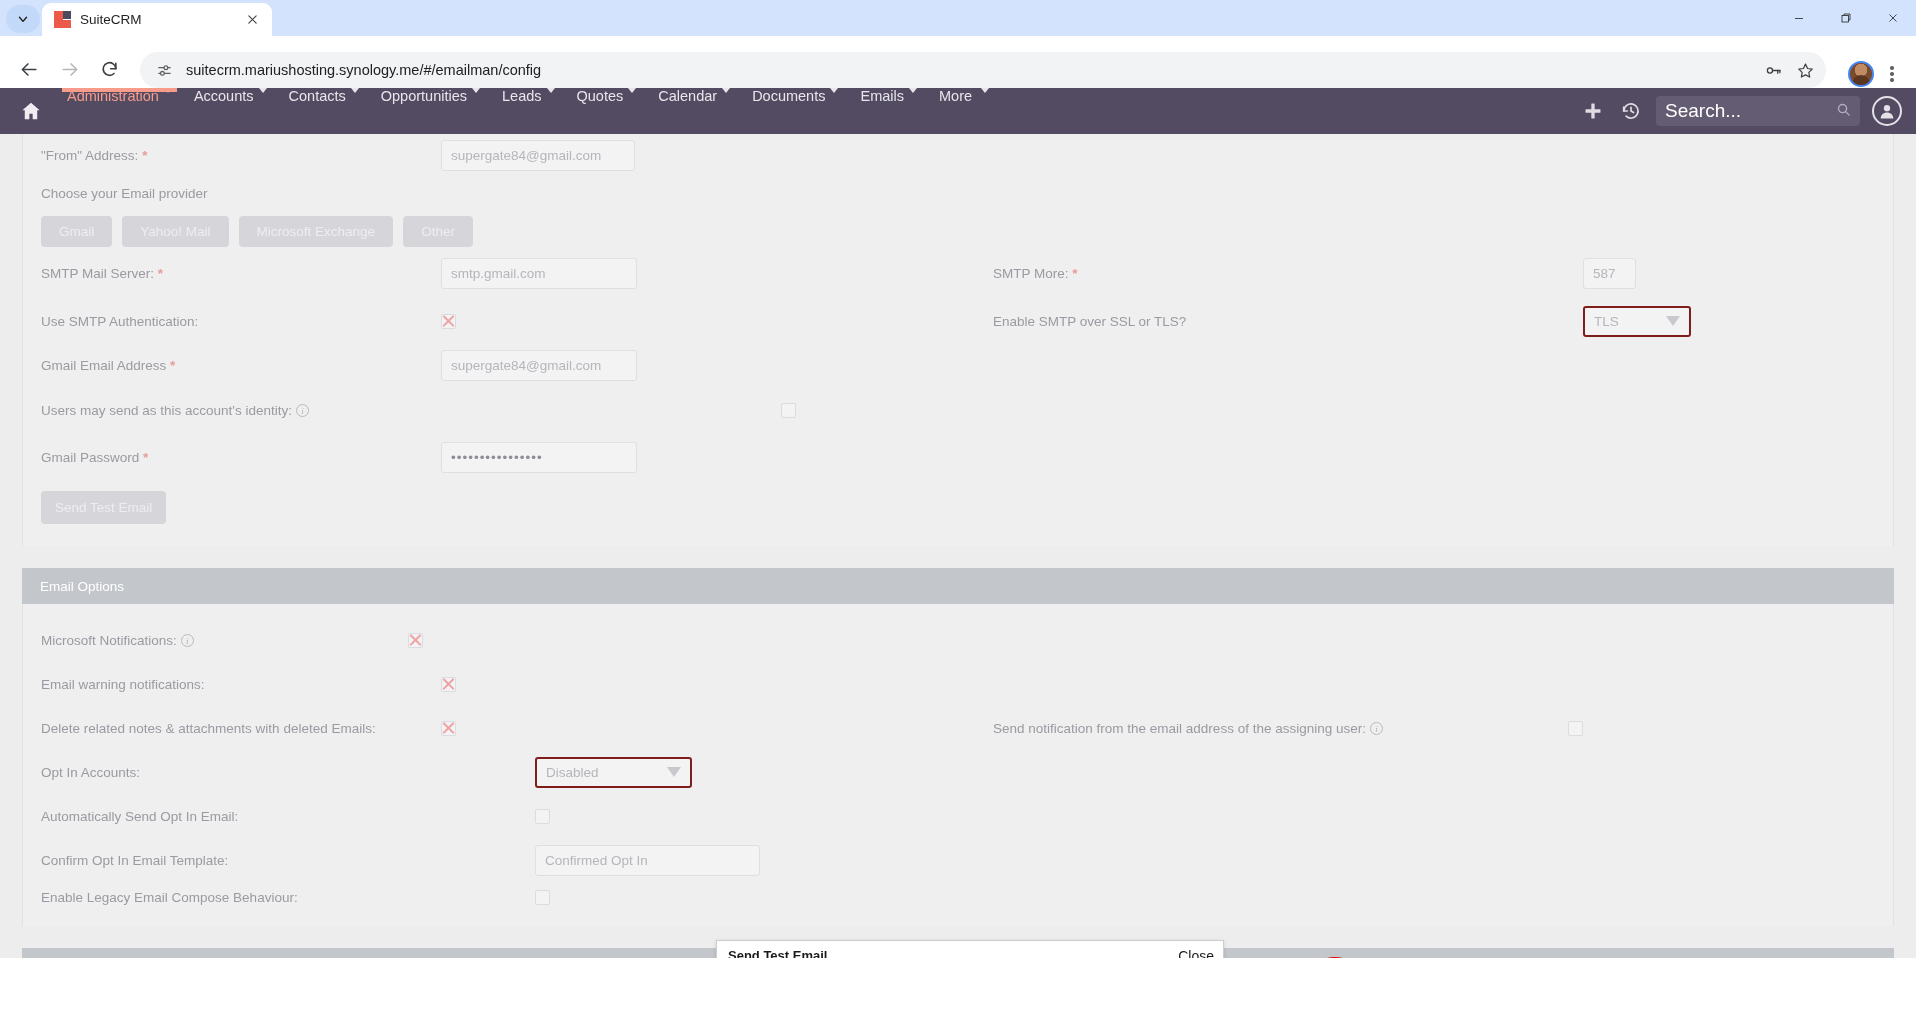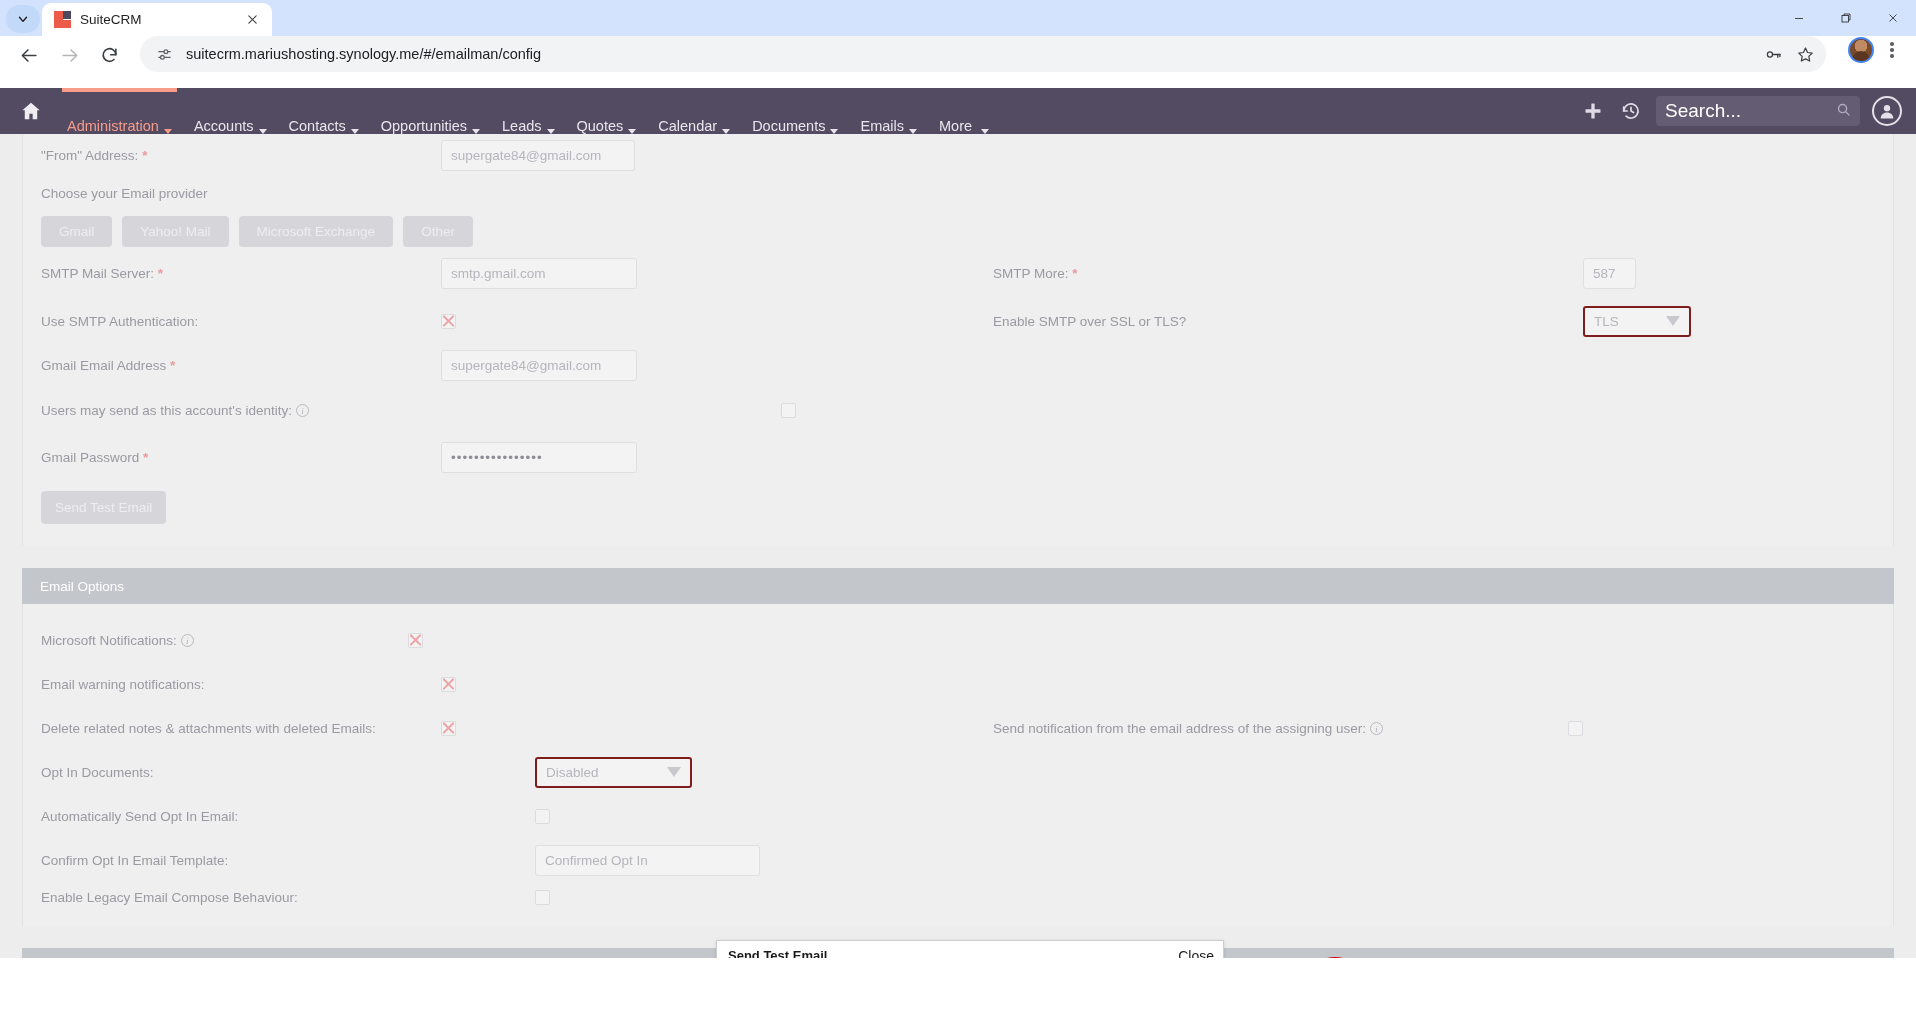--- a/index.html
+++ b/index.html
@@ -71,21 +71,21 @@
   .win-btn {
     width: 47px; height: 36px;
     display: flex; align-items: center; justify-content: center;
   }
   .win-btn svg { width: 12px; height: 12px; }
 
   .browser-toolbar {
     height: 52px;
     background: #ffffff;
     display: flex;
-    align-items: flex-start;
+    align-items: flex-end;
     padding: 0 10px;
     gap: 2px;
   }
   .nav-btn {
     width: 38px; height: 38px;
     display: flex; align-items: center; justify-content: center;
     border-radius: 50%;
     flex-shrink: 0;
   }
   .nav-btn svg { width: 19px; height: 19px; }
@@ -167,21 +167,21 @@
     display: flex; align-items: center; justify-content: center;
     margin-right: 8px;
   }
   .home-icon svg { width: 22px; height: 22px; }
   .nav-item {
     color: #e8e6ec;
     font-size: 14.5px;
     padding: 0 11px;
     height: 46px;
     display: flex;
-    align-items: flex-end;
+    align-items: flex-start;
     white-space: nowrap;
     position: relative;
   }
   .nav-item .caret {
     display:inline-block;
     margin-left: 5px;
     width:0; height:0;
     border-left: 4px solid transparent;
     border-right: 4px solid transparent;
     border-top: 5px solid currentColor;
@@ -674,21 +674,21 @@
         <span class="cb checked"></span>
       </div>
       <div class="col col-right">
         <span class="lbl-r" style="width:auto"><span>Send notification from the email address of the assigning user:</span><span class="info-i">i</span></span>
         <span class="cb" style="margin-left:185px"></span>
       </div>
     </div>
 
     <div class="form-row">
       <div class="col col-left">
-        <span class="lbl" style="width:494px">Opt In Documents:</span>
+        <span class="lbl" style="width:494px">Opt In Accounts:</span>
         <span class="sel-in" style="width:157px">
           <span>Disabled</span>
           <span class="sel-caret"></span>
         </span>
       </div>
     </div>
 
     <div class="form-row">
       <div class="col col-left">
         <span class="lbl" style="width:494px">Automatically Send Opt In Email:</span>

